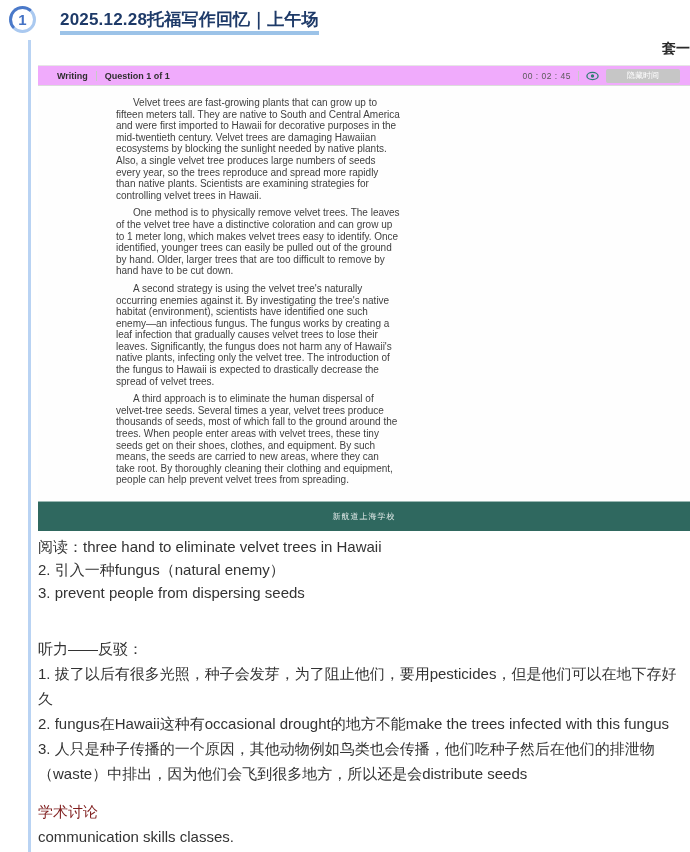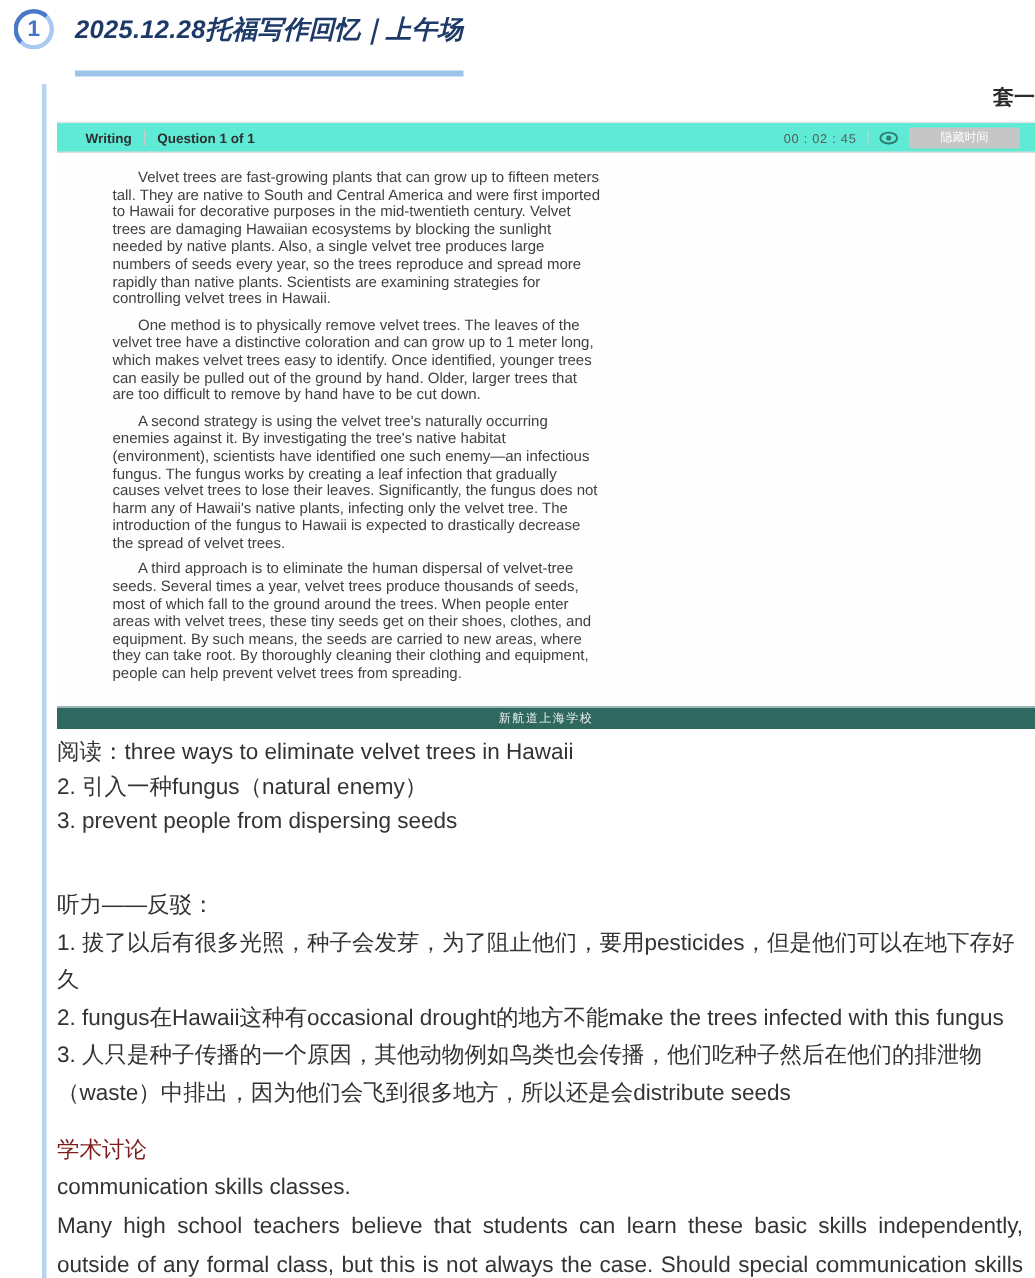--- a/index.html
+++ b/index.html
@@ -5,48 +5,48 @@
   * { margin:0; padding:0; box-sizing:border-box; }
   html,body { width:690px; height:852px; background:#ffffff; overflow:hidden;
               font-family:"Liberation Sans","DejaVu Sans",sans-serif; }
 
   
   .header-row { display:flex; align-items:flex-start; padding:6px 0 0 9px; }
   .badge { width:27px; height:27px; border-radius:50%;
            border:3px solid; border-color:#4a79c9 #aac9f0 #aac9f0 #4a79c9;
            display:flex; align-items:center; justify-content:center;
            color:#4472c4; font-size:15px; font-weight:bold; background:#fff; flex:0 0 auto; }
-  .title { margin-left:14px; margin-top:2px; display:inline-block;
+  .title { margin-left:24px; margin-top:2px; display:inline-block;
            font-size:17px; font-weight:bold; color:#1e3a68; letter-spacing:0.2px;
-           border-bottom:4px solid #9cc3e8; padding-bottom:16px;font-style:italic; }
+           border-bottom:4px solid #9cc3e8; padding-bottom:0; }
 
   
   .content { margin-left:28px; margin-top:3px; border-left:3px solid #b9d3f3;
              padding-left:7px; min-height:806px; }
 
   .set-label { text-align:right; font-size:14px; font-weight:bold; color:#2b2b2b; margin-top:5px; }
   .section-heading { font-size:14px; font-weight:bold; color:#2b2b2b; margin-top:7px; }
 
   
   .toefl { margin-top:7px; width:652px; border-top:1px solid #e6e6e6; background:#fefefe; }
   .toefl-header { height:20px; display:flex; justify-content:space-between; align-items:center;
-                  padding:0 10px 0 19px; border-bottom:1px solid #dcdcdc; background:#5eead4; }
+                  padding:0 10px 0 19px; border-bottom:1px solid #dcdcdc; background:#f0abfc; }
   .th-left { display:flex; align-items:center; gap:8px; font-size:9px; font-weight:bold; color:#2f2f2f; }
   .th-right { display:flex; align-items:center; gap:7px; }
   .vsep { width:1px; height:10px; background:#c9c9c9; display:inline-block; }
   .timer { font-size:8.5px; color:#5a5a5a; letter-spacing:0.5px; }
   .eye { display:inline-flex; align-items:center; }
   .hide-btn { background:#c6c6c6; color:#ffffff; font-size:8px; line-height:1;
               padding:3px 21px; border-radius:2px; border:none; cursor:pointer; }
 
   .passage { width:362px; padding:11px 0 9px 37px; font-size:10px; line-height:11.6px;
              color:#3f3f3f; }
-  .passage p { text-indent:17px; margin-bottom:6px; }
+  .passage p { text-indent:17px; margin-bottom:6px;margin-left:41px; }
 
-  .watermark { height:15px; background:#2f685f; border-top:1px solid #9ab8b3;
+  .watermark { height:30px; background:#2f685f; border-top:1px solid #9ab8b3;
                display:flex; align-items:center; justify-content:center; }
   .watermark span { color:#e9efee; font-size:8px; letter-spacing:1px; }
 
   
   .notes { font-size:15px; color:#333333; padding-right:8px; }
   .reading-notes { margin-top:4px; }
   .reading-notes div { line-height:23px; }
   .listening-notes { margin-top:32px; }
   .listening-notes div { line-height:25px; }
   .academic { margin-top:13px; }
@@ -94,21 +94,21 @@
       <p>A second strategy is using the velvet tree's naturally occurring enemies against it. By investigating the tree's native habitat (environment), scientists have identified one such enemy—an infectious fungus. The fungus works by creating a leaf infection that gradually causes velvet trees to lose their leaves. Significantly, the fungus does not harm any of Hawaii's native plants, infecting only the velvet tree. The introduction of the fungus to Hawaii is expected to drastically decrease the spread of velvet trees.</p>
       <p>A third approach is to eliminate the human dispersal of velvet-tree seeds. Several times a year, velvet trees produce thousands of seeds, most of which fall to the ground around the trees. When people enter areas with velvet trees, these tiny seeds get on their shoes, clothes, and equipment. By such means, the seeds are carried to new areas, where they can take root. By thoroughly cleaning their clothing and equipment, people can help prevent velvet trees from spreading.</p>
     </div>
 
     <div class="watermark">
       <span>新航道上海学校</span>
     </div>
   </div>
 
   <div class="notes reading-notes">
-    <div>阅读：three ways to eliminate velvet trees in Hawaii</div>
+    <div>阅读：three hand to eliminate velvet trees in Hawaii</div>
     <div>2. 引入一种fungus（natural enemy）</div>
     <div>3. prevent people from dispersing seeds</div>
   </div>
 
   <div class="notes listening-notes">
     <div>听力——反驳：</div>
     <div>1. 拔了以后有很多光照，种子会发芽，为了阻止他们，要用pesticides，但是他们可以在地下存好久</div>
     <div>2. fungus在Hawaii这种有occasional drought的地方不能make the trees infected with this fungus</div>
     <div>3. 人只是种子传播的一个原因，其他动物例如鸟类也会传播，他们吃种子然后在他们的排泄物（waste）中排出，因为他们会飞到很多地方，所以还是会distribute seeds</div>
   </div>

